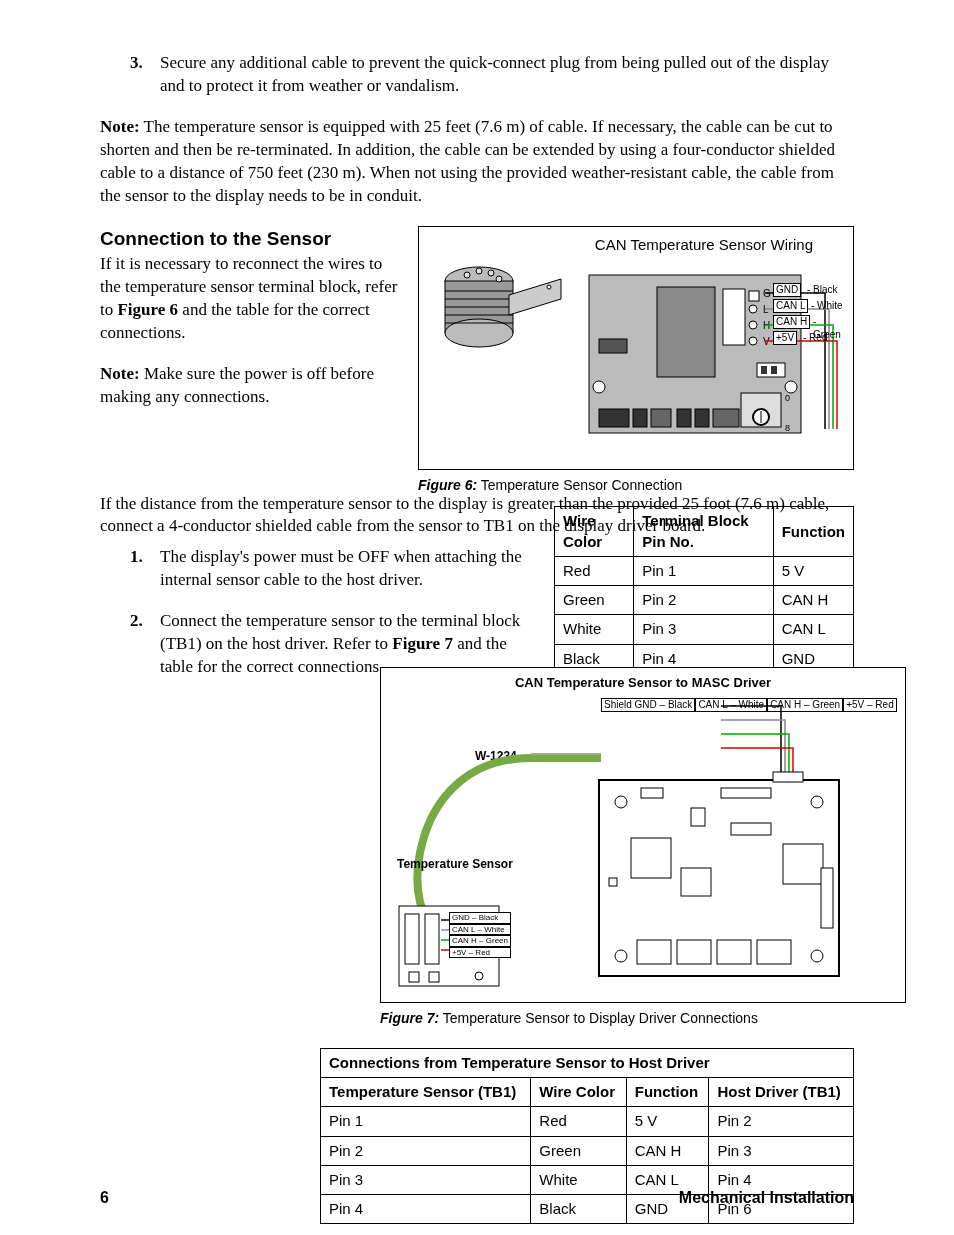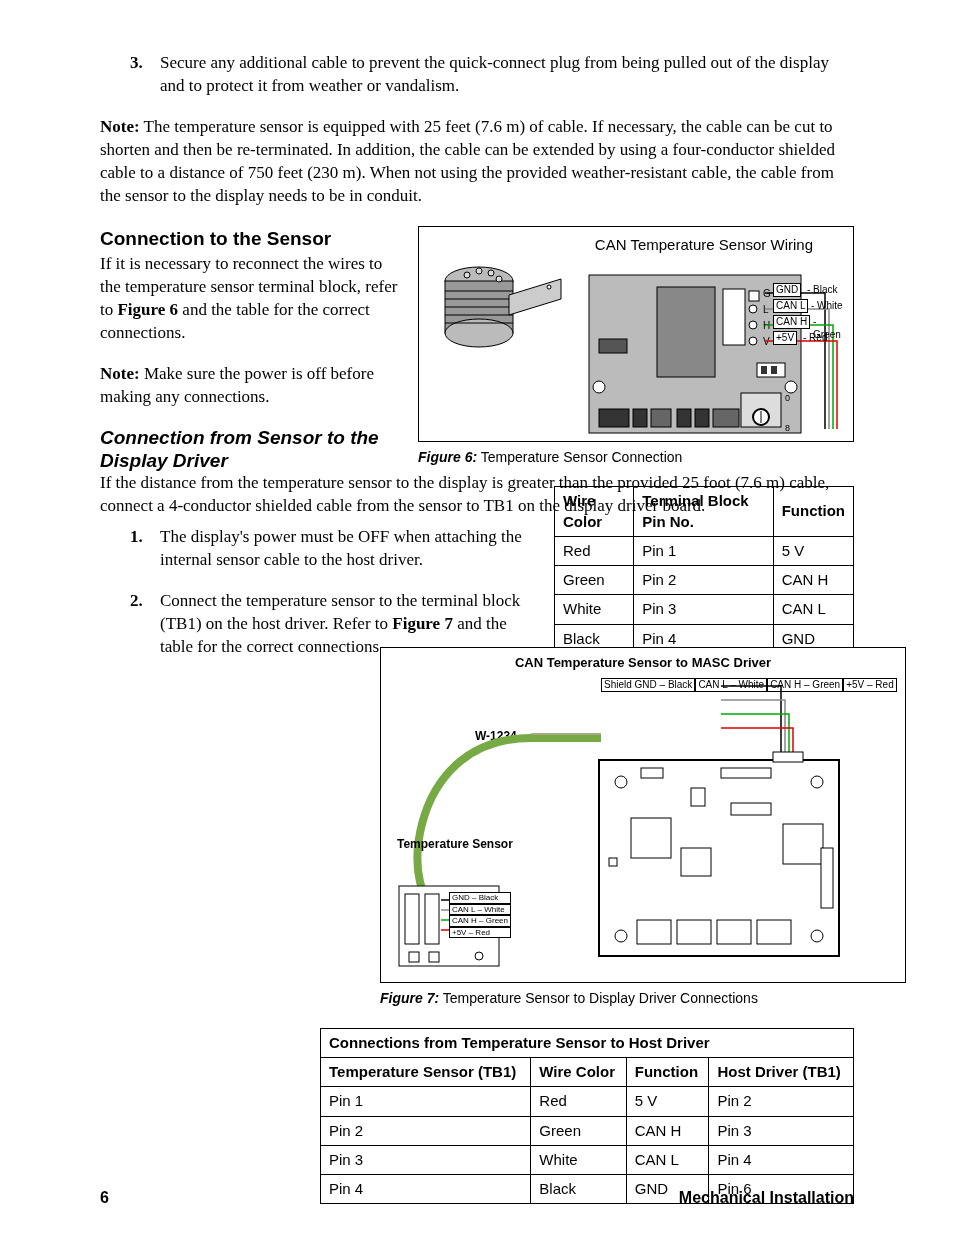--- a/index.html
+++ b/index.html
@@ -132,25 +132,24 @@
 
   <div style="display:flex; gap:18px;">
     <div style="flex:0 0 300px;">
       <h2 class="section">Connection to the Sensor</h2>
       <p>
         <span>If it is necessary to reconnect the wires to the temperature sensor terminal block, refer to </span><span class="bold">Figure 6</span><span> and the table for the correct connections.</span>
       </p>
       <p>
         <span class="bold">Note:</span><span>  Make sure the power is off before making any connections.</span>
       </p>
-      <h3 class="subsection">Connection from Sensor to the Display Driver</h3>
     </div>
 
     <div style="flex:1;">
-      <div class="figbox" style="height:216px; position:relative;">
+      <div class="figbox" style="height:244px; position:relative;">
         <div style="position:absolute; top:8px; right:40px; font-size:15px;">CAN Temperature Sensor Wiring</div>
 
         <svg viewBox="0 0 140 120" width="140" height="120" style="position:absolute; left:10px; top:24px;">
           <g fill="#bbb" stroke="#000" stroke-width="1">
             <ellipse cx="50" cy="30" rx="34" ry="14"></ellipse>
             <rect x="16" y="30" width="68" height="52" fill="#999"></rect>
             <ellipse cx="50" cy="82" rx="34" ry="14"></ellipse>
             <line x1="16" y1="40" x2="84" y2="40"></line>
               <line x1="16" y1="48" x2="84" y2="48"></line>
             <line x1="16" y1="56" x2="84" y2="56"></line>

